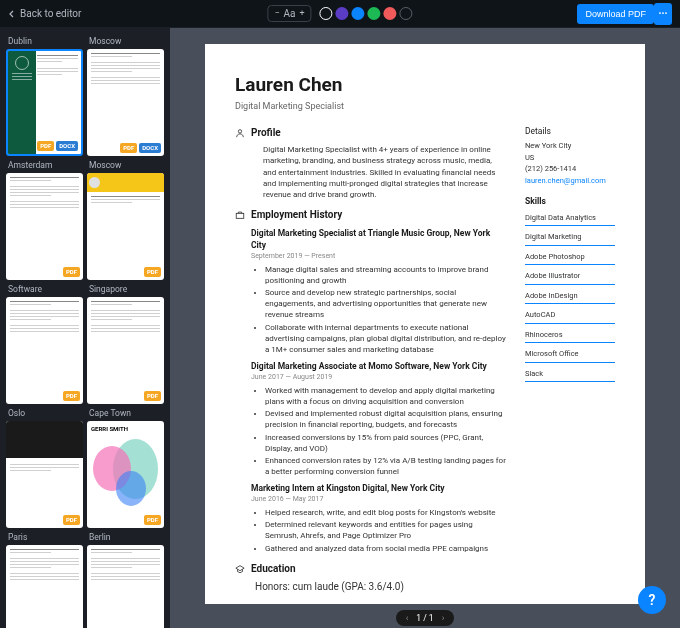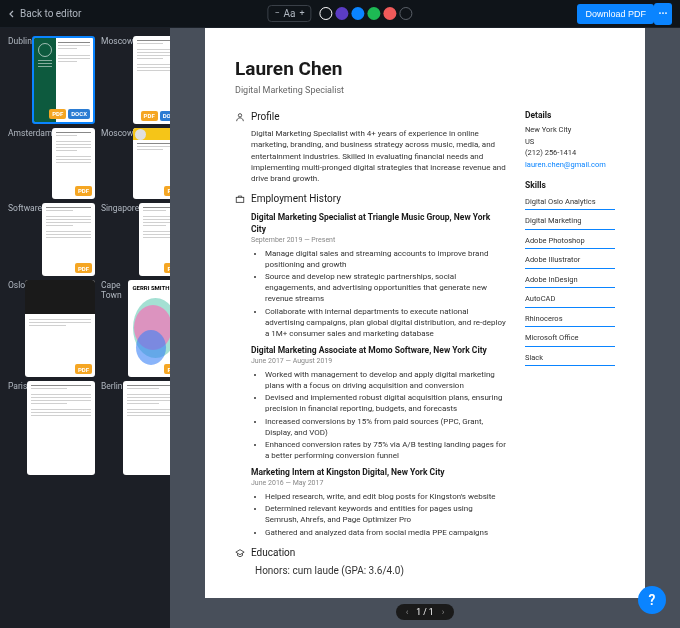--- a/index.html
+++ b/index.html
@@ -14,21 +14,21 @@
 .color-swatches{display:flex;gap:3px;align-items:center}
 .swatch{width:13px;height:13px;border-radius:50%;cursor:pointer}
 .swatch.ring{border:1.5px solid #fff;background:transparent}
 .swatch.outline-only{border:1.5px solid #5a6068;background:transparent}
 .topbar-right{margin-left:auto;display:flex;align-items:center}
 .download-btn{background:#0a84ff;color:#fff;font-size:9px;padding:5px 8px;border-radius:3px;border:none;cursor:pointer;font-weight:500}
 .more-btn{background:#0a84ff;color:#fff;width:18px;height:22px;border-radius:3px;display:flex;align-items:center;justify-content:center;cursor:pointer;font-size:10px;font-weight:bold}
 .main{display:flex;height:600px}
 .sidebar{width:170px;background:#1c1f26;padding:8px 6px;overflow-y:auto}
 .template-grid{display:grid;grid-template-columns:1fr 1fr;gap:4px}
-.template-cell{display:flex;flex-direction:row}
+.template-cell{display:flex;flex-direction:column}
 .template-label{color:#b0b7c0;font-size:8.5px;margin-bottom:3px;text-align:left;padding-left:2px}
 .template-thumb{width:100%;aspect-ratio:0.72;background:#fff;border-radius:3px;position:relative;overflow:hidden;cursor:pointer}
 .template-thumb.selected{border:2px solid #0a84ff}
 .badge-row{position:absolute;bottom:3px;left:3px;right:3px;display:flex;gap:2px;justify-content:flex-end}
 .badge{font-size:6px;font-weight:bold;color:#fff;padding:1.5px 3px;border-radius:2px}
 .badge.pdf{background:#f5a623}
 .badge.docx{background:#2b7cd3}
 .thumb-content{position:absolute;inset:0;padding:3px}
 .dublin-sidebar{position:absolute;left:0;top:0;bottom:0;width:38%;background:#0d5a3e}
 .dublin-circle{width:14px;height:14px;border-radius:50%;border:1px solid rgba(255,255,255,.6);position:absolute;top:5px;left:50%;transform:translateX(-50%)}
@@ -37,38 +37,38 @@
 .dublin-main{position:absolute;left:40%;right:3px;top:4px}
 .fake-line{height:1px;background:#d0d0d0;margin-bottom:2px}
 .fake-line.dark{background:#888}
 .fake-line.short{width:60%}
 .madrid-top{position:absolute;top:0;left:0;right:0;height:18%;background:#f5c518;display:flex;align-items:center;padding:2px}
 .madrid-avatar{width:11px;height:11px;border-radius:50%;background:#e0e0e0;margin-right:3px}
 .capetown-blob1{position:absolute;width:45px;height:60px;border-radius:50%;background:#7dd3c0;opacity:.7;top:18px;right:6px}
 .capetown-blob2{position:absolute;width:38px;height:45px;border-radius:50%;background:#f472b6;opacity:.7;top:25px;left:6px}
 .capetown-blob3{position:absolute;width:30px;height:35px;border-radius:50%;background:#3b82f6;opacity:.6;top:50px;right:18px}
 .oslo-top{position:absolute;top:0;left:0;right:0;height:35%;background:#1a1a1a}
-.preview-area{flex:1;background:#484f5a;display:flex;flex-direction:column;align-items:center;padding:0;overflow-y:auto;position:relative}
+.preview-area{flex:1;background:#484f5a;display:flex;flex-direction:column;align-items:center;padding:16px;overflow-y:auto;position:relative}
 .resume-page{background:#fff;width:440px;min-height:560px;padding:28px 30px 20px;font-size:8.5px;color:#333;line-height:1.4}
 .resume-name{font-size:19px;font-weight:700;color:#1a1a1a;margin-bottom:1px}
 .resume-title{font-size:9px;color:#666;margin-bottom:14px}
 .resume-body{display:flex;gap:18px}
 .resume-left{flex:1}
 .resume-right{width:90px;font-size:7.5px}
 .section-header{display:flex;align-items:center;gap:6px;margin-bottom:4px;margin-top:8px}
 .section-header:first-child{margin-top:0}
 .section-icon{width:10px;height:10px;flex-shrink:0}
-.section-title{font-weight:400;font-size:10px;color:#1a1a1a}
+.section-title{font-weight:700;font-size:10px;color:#1a1a1a}
 .job-title{font-weight:700;font-size:8.5px;color:#1a1a1a;margin-top:6px;margin-left:16px}
 .job-dates{font-size:7px;color:#888;margin-left:16px;margin-bottom:2px}
-.profile-text{margin-left:16px;font-size:8px}
+.profile-text{margin-left:28px;font-size:8px}
 ul{margin-left:30px;font-size:8px}
 li{margin-bottom:1px}
 .honors{margin-left:20px;font-size:10px}
-.details-header{font-weight:700;font-size:8.5px;margin-bottom:3px;color:#1a1a1a}
+.details-header{font-weight:400;font-size:8.5px;margin-bottom:3px;color:#1a1a1a}
 .skills-header{font-weight:700;font-size:8.5px;margin-top:10px;margin-bottom:5px;color:#1a1a1a}
 .detail-line{font-size:7.5px;margin-bottom:1px}
 .detail-link{color:#0a84ff}
 .skill-item{font-size:7.5px;padding-bottom:2px;border-bottom:1.5px solid #0a84ff;margin-bottom:6px}
 .pager{background:#1a1a1a;border-radius:12px;padding:3px 10px;display:flex;align-items:center;gap:8px;margin-top:6px}
 .pager-arrow{color:#888;font-size:9px;cursor:pointer}
 .pager-text{color:#fff;font-size:8.5px}
 .help-btn{position:fixed;bottom:14px;right:14px;width:28px;height:28px;border-radius:50%;background:#0a84ff;color:#fff;display:flex;align-items:center;justify-content:center;font-size:14px;cursor:pointer;font-weight:600}
 </style>
 </head>
@@ -346,21 +346,21 @@
                 <li>Manage digital sales and streaming accounts to improve brand positioning and growth</li>
                 <li>Source and develop new strategic partnerships, social engagements, and advertising opportunities that generate new revenue streams</li>
                 <li>Collaborate with internal departments to execute national advertising campaigns, plan global digital distribution, and re-deploy a 1M+ consumer sales and marketing database</li>
               </ul>
               <div class="job-title">Digital Marketing Associate at Momo Software, New York City</div>
               <div class="job-dates">June 2017 — August 2019</div>
               <ul>
                 <li>Worked with management to develop and apply digital marketing plans with a focus on driving acquisition and conversion</li>
                 <li>Devised and implemented robust digital acquisition plans, ensuring precision in financial reporting, budgets, and forecasts</li>
                 <li>Increased conversions by 15% from paid sources (PPC, Grant, Display, and VOD)</li>
-                <li>Enhanced conversion rates by 75% via A/B testing landing pages for a better performing conversion funnel</li>
+                <li>Enhanced conversion rates by 12% via A/B testing landing pages for a better performing conversion funnel</li>
               </ul>
               <div class="job-title">Marketing Intern at Kingston Digital, New York City</div>
               <div class="job-dates">June 2016 — May 2017</div>
               <ul>
                 <li>Helped research, write, and edit blog posts for Kingston's website</li>
                 <li>Determined relevant keywords and entities for pages using Semrush, Ahrefs, and Page Optimizer Pro</li>
                 <li>Gathered and analyzed data from social media PPE campaigns</li>
               </ul>
             </div>
 
@@ -374,21 +374,21 @@
           <div class="honors">Honors: cum laude (GPA: 3.6/4.0)</div>
         </div>
         <div class="resume-right">
           <div class="details-header">Details</div>
           <div class="detail-line">New York City</div>
           <div class="detail-line">US</div>
           <div class="detail-line">(212) 256-1414</div>
           <div class="detail-line detail-link">lauren.chen@gmail.com</div>
           <div class="skills-header">Skills</div>
           <div id="skills">
-              <div class="skill-item">Digital Oslo Analytics</div>
+              <div class="skill-item">Digital Data Analytics</div>
               <div class="skill-item">Digital Marketing</div>
               <div class="skill-item">Adobe Photoshop</div>
               <div class="skill-item">Adobe Illustrator</div>
               <div class="skill-item">Adobe InDesign</div>
               <div class="skill-item">AutoCAD</div>
               <div class="skill-item">Rhinoceros</div>
               <div class="skill-item">Microsoft Office</div>
               <div class="skill-item">Slack</div>
             </div>
         </div>

